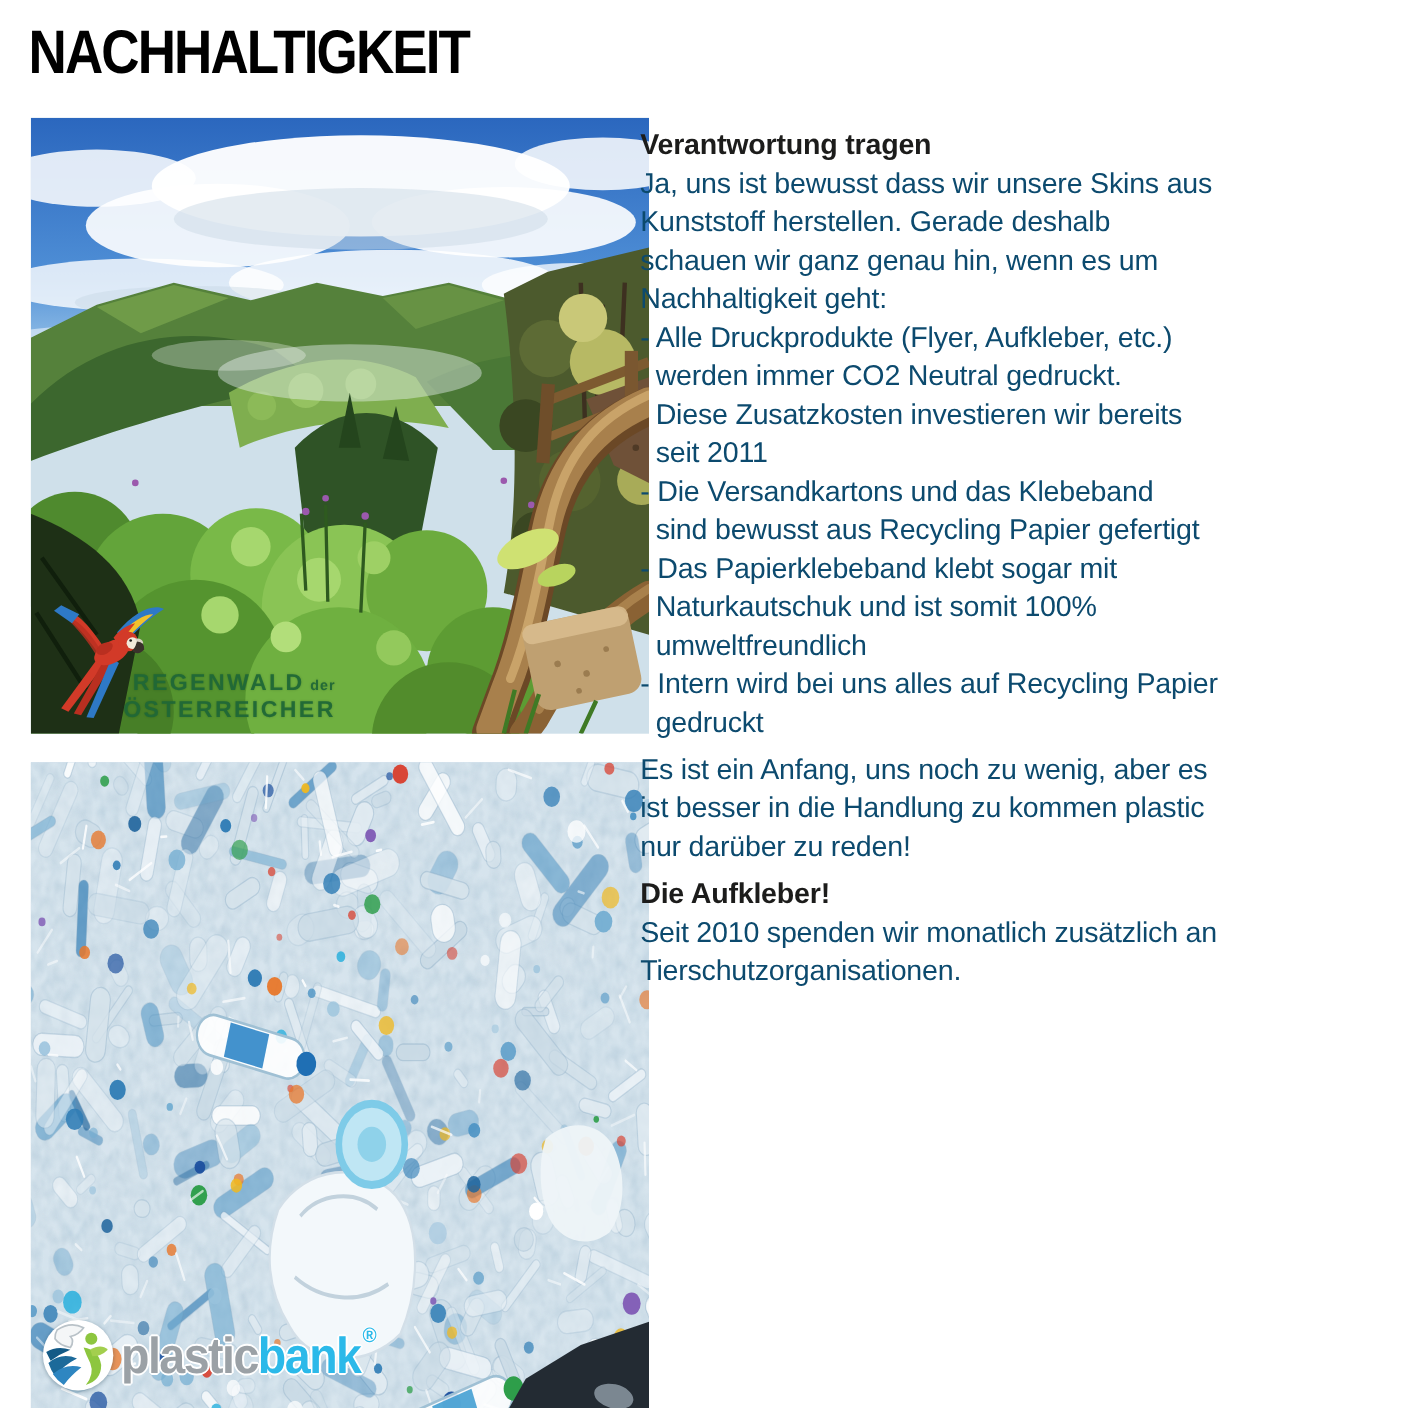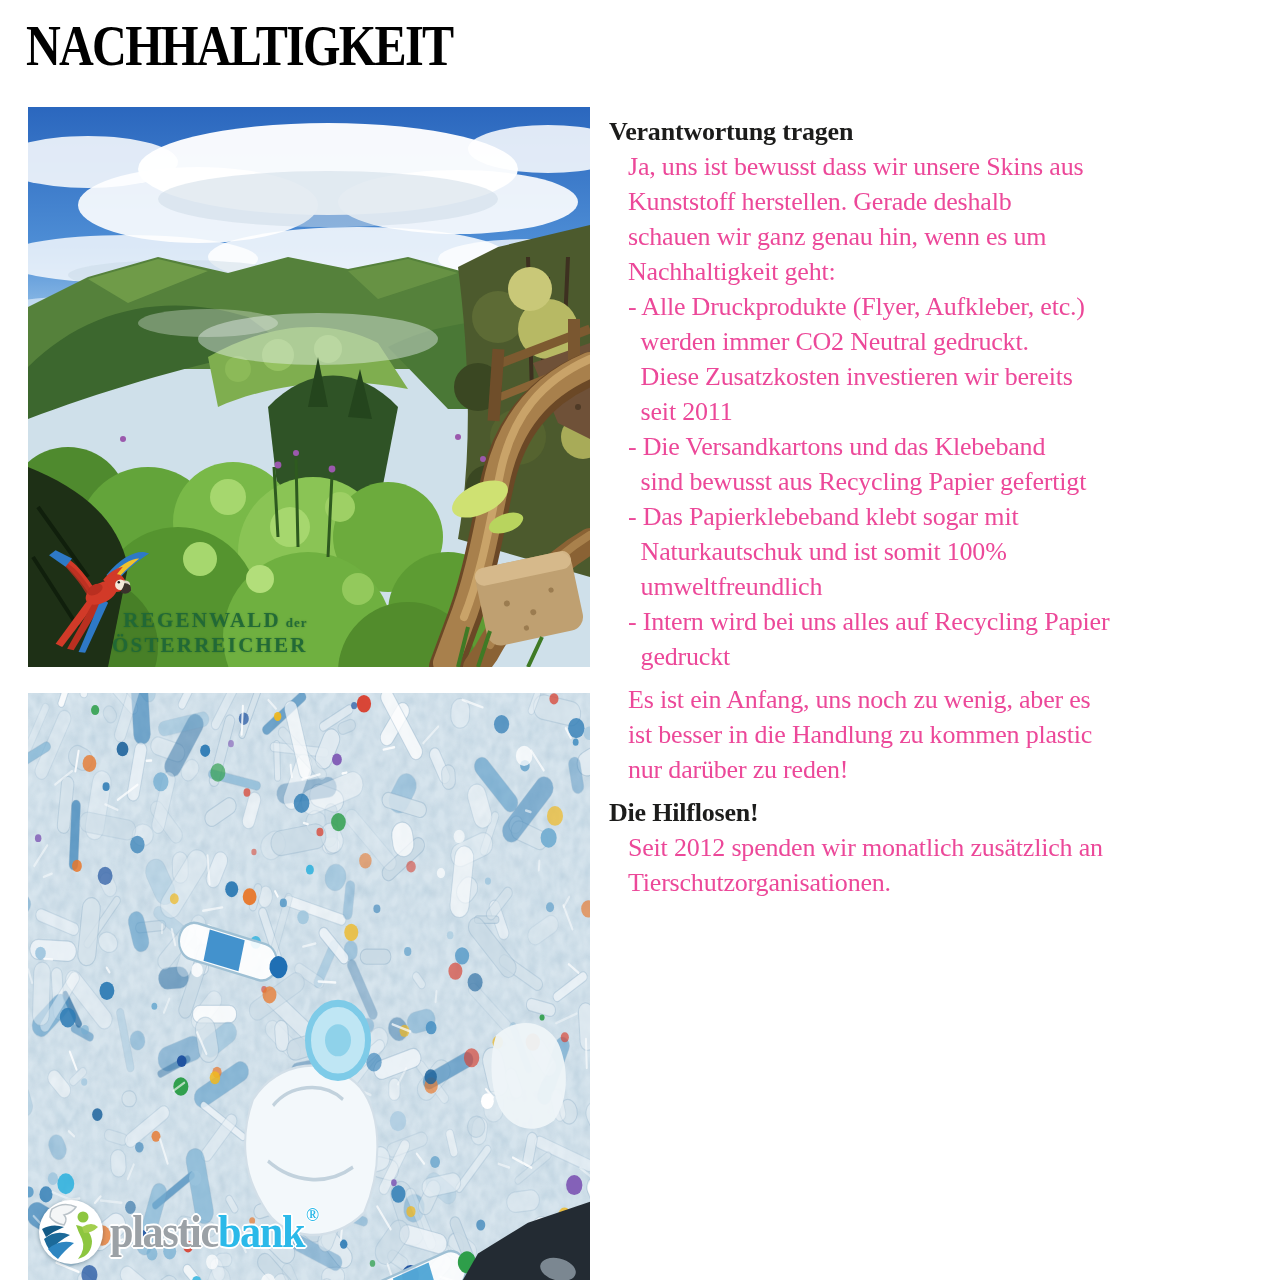--- a/index.html
+++ b/index.html
@@ -1,20 +1,20 @@
 <!DOCTYPE html>
 <html><head>
 <meta charset="utf-8">
 <style>
   * { margin:0; padding:0; box-sizing:border-box; }
   html,body { background:#ffffff; }
   body { font-family:"Liberation Sans", sans-serif; }
   .canvas {
     position:relative; width:1280px; height:1280px; margin:0 auto;
-    background:#ffffff; overflow:hidden;font-family:Liberation Serif, serif;
+    background:#ffffff; overflow:hidden;
   }
   .page-title {
     position:absolute; left:26px; top:14px;
     font-size:56px; font-weight:700; color:#000;
     letter-spacing:-2px; white-space:nowrap;
     transform:scaleX(.86); transform-origin:0 0;
   }
   
   .photo { position:absolute; left:28px; overflow:hidden; background:#cfe0ea; }
   #photo-rainforest { top:107px; width:562px; height:560px;text-align:right; }
@@ -40,30 +40,30 @@
     letter-spacing:-1.5px; line-height:1; transform:scaleX(.92); transform-origin:0 80%;
     white-space:nowrap;
   }
   .pb-gray { color:#9ba1a6;
     text-shadow:-2px 0 0 #fff,2px 0 0 #fff,0 -2px 0 #fff,0 2px 0 #fff,-1px -1px 0 #fff,1px 1px 0 #fff,1px -1px 0 #fff,-1px 1px 0 #fff; }
   .pb-cyan { color:#2bb9e9;
     text-shadow:-2px 0 0 #fff,2px 0 0 #fff,0 -2px 0 #fff,0 2px 0 #fff,-1px -1px 0 #fff,1px 1px 0 #fff,1px -1px 0 #fff,-1px 1px 0 #fff; }
   .pb-reg { color:#2bb9e9; font-size:19px; margin-left:2px; align-self:flex-start; margin-top:-4px;
     text-shadow:-1px 0 0 #fff,1px 0 0 #fff,0 -1px 0 #fff,0 1px 0 #fff; }
   
-  .col { position:absolute; left:609px; top:114px; width:665px; }
+  .col { position:absolute; left:582px; top:114px; width:665px; }
   .sec { margin-bottom:8px; }
   .sec-heading {
     font-size:26px; font-weight:700; color:#1c1c1b; line-height:35px;
     letter-spacing:-.2px; white-space:pre;
   }
   .sec-heading:empty { display:none; }
   .sec-body {
-    font-size:26px; font-weight:400; color:#ec4899; line-height:35px;
-    letter-spacing:-.2px; white-space:pre;margin-left:19px;
+    font-size:26px; font-weight:400; color:#0c4a6e; line-height:35px;
+    letter-spacing:-.2px; white-space:pre;
   }
 </style>
 </head>
 <body>
 
 <div class="canvas">
 
   <h1 class="page-title">NACHHALTIGKEIT</h1>
 
   <figure class="photo" id="photo-rainforest">
@@ -836,19 +836,19 @@
     </section>
     <section class="sec">
     </section>
     <section class="sec">
 
       <div class="sec-body">Es ist ein Anfang, uns noch zu wenig, aber es
 ist besser in die Handlung zu kommen plastic
 nur darüber zu reden!</div>
     </section>
     <section class="sec">
-      <h2 class="sec-heading">Die Hilflosen!</h2>
-      <div class="sec-body">Seit 2012 spenden wir monatlich zusätzlich an
+      <h2 class="sec-heading">Die Aufkleber!</h2>
+      <div class="sec-body">Seit 2010 spenden wir monatlich zusätzlich an
 Tierschutzorganisationen.</div>
     </section>
   </div>
 
 </div>
 
 </body></html>

